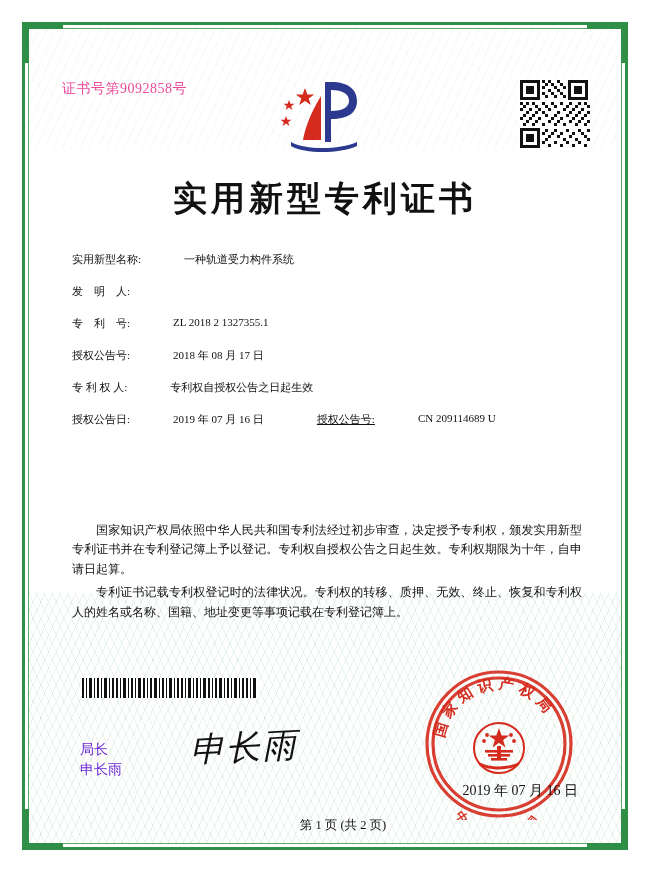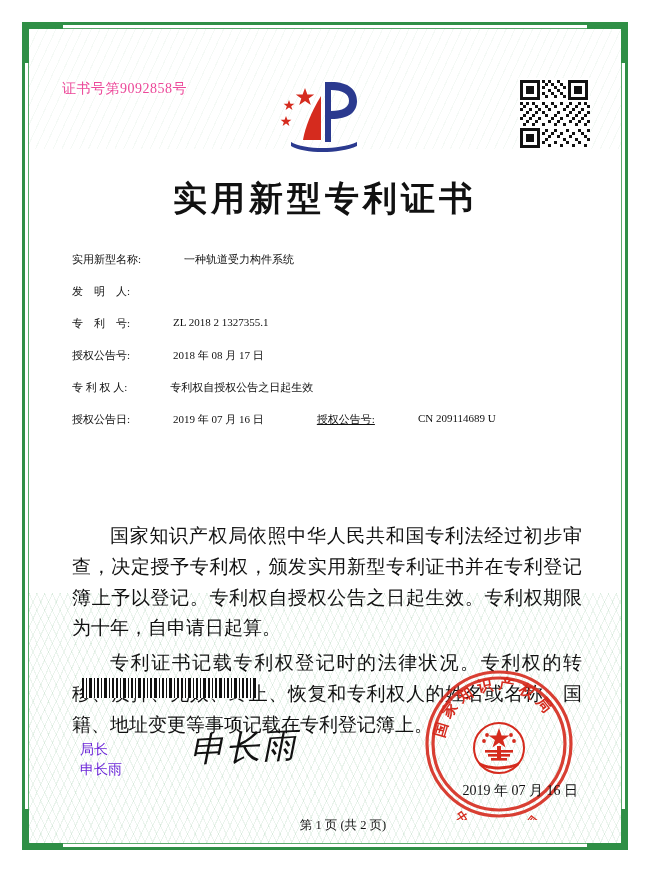--- a/index.html
+++ b/index.html
@@ -138,21 +138,21 @@
     white-space: pre;
     text-decoration: underline;
   }
 
   
   .body-text {
     position: absolute;
     left: 72px;
     right: 68px;
     top: 521px;
-    font-size: 19px;
+    font-size: 12px;
     line-height: 1.62;
     color: #111;
     text-align: justify;
   }
   .body-text p {
     margin: 0 0 4px 0;
     text-indent: 2em;
   }
 
   

